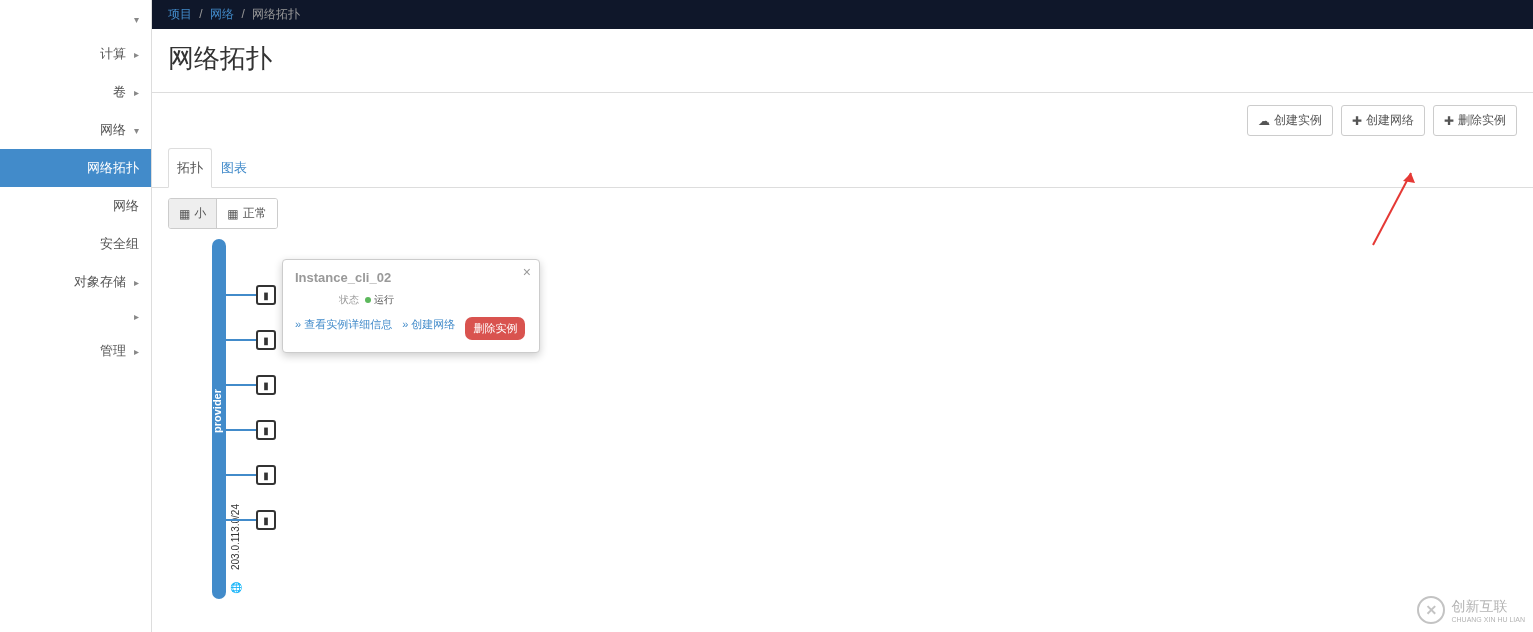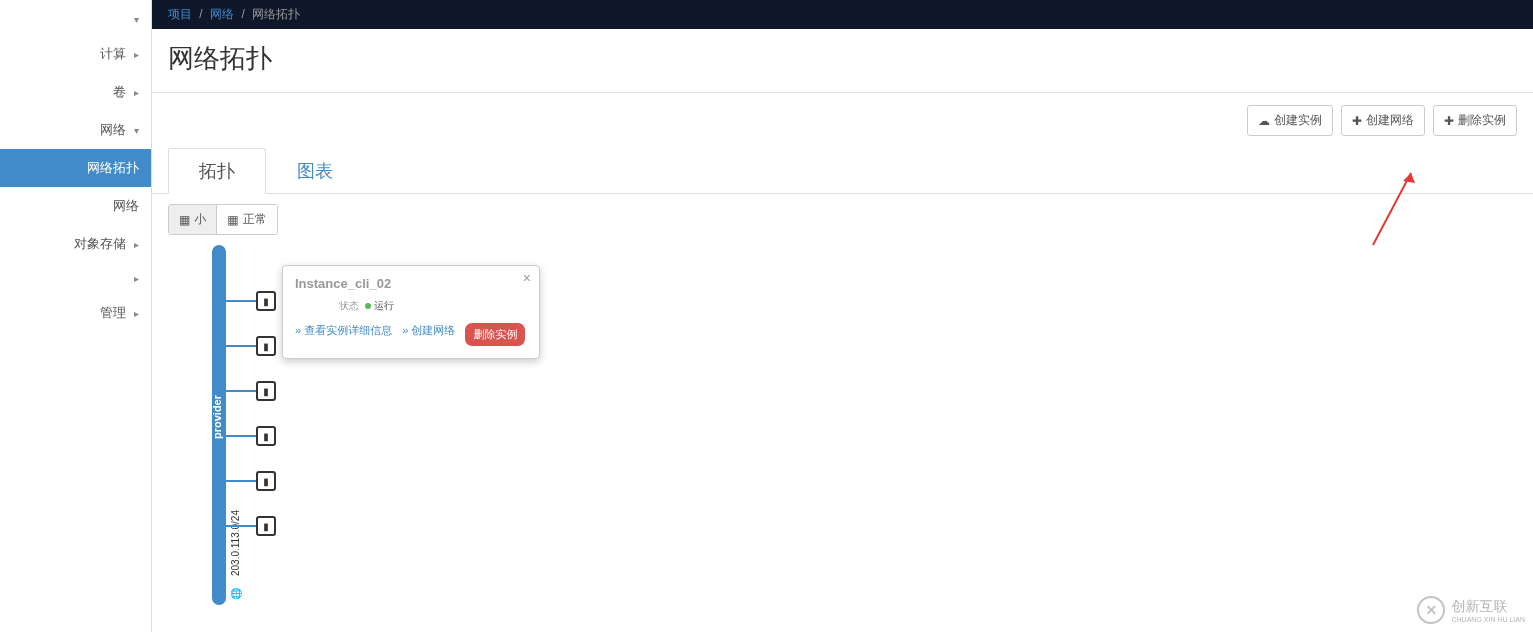--- a/index.html
+++ b/index.html
@@ -25,21 +25,21 @@
     
     .page-header { padding: 12px 16px 16px; }
     .page-title { font-size: 26px; font-weight: 400; color: #333; }
     
     .hr { border: 0; border-top: 1px solid #ddd; margin: 0; }
     
     .action-bar { display: flex; justify-content: flex-end; padding: 12px 16px; gap: 8px; }
     .btn { display: inline-flex; align-items: center; gap: 4px; padding: 6px 10px; border: 1px solid #ccc; background: #fff; color: #555; font-size: 12px; cursor: pointer; border-radius: 3px; }
     
     .tabs { display: flex; padding: 0 16px; border-bottom: 1px solid #ddd; }
-    .tab { padding: 10px 30px; cursor: pointer; color: #428bca; border: 1px solid transparent; border-bottom: none; margin-bottom: -1px; font-size: 18px; }
+    .tab { padding: 10px 8px; cursor: pointer; color: #428bca; border: 1px solid transparent; border-bottom: none; margin-bottom: -1px; font-size: 13px; }
     .tab.active { color: #555; border-color: #ddd; border-bottom: 1px solid #fff; background: #fff; border-radius: 3px 3px 0 0; }
     
     .toolbar { padding: 10px 16px; }
     .btn-group { display: inline-flex; border: 1px solid #ccc; border-radius: 3px; overflow: hidden; }
     .btn-group .tbtn { padding: 6px 10px; background: #fff; cursor: pointer; font-size: 12px; display: inline-flex; align-items: center; gap: 4px; color: #555; }
     .btn-group .tbtn.active { background: #eee; }
     .btn-group .tbtn + .tbtn { border-left: 1px solid #ccc; }
     
     .topology-area { position: relative; padding: 20px 0 20px 60px; height: 380px; }
     .network-band { position: absolute; left: 60px; top: 0; width: 14px; height: 360px; background: #428bca; border-radius: 7px; }
@@ -88,20 +88,23 @@
     </div>
     <div class="sidebar-item">
       <span>网络</span>
       <span class="chevron">▾</span>
     </div>
     <div class="sidebar-item sidebar-sub active">
       <span>网络拓扑</span>
     </div>
     <div class="sidebar-item sidebar-sub">
       <span>网络</span>
+    </div>
+    <div class="sidebar-item sidebar-sub">
+      <span>安全组</span>
     </div>
     <div class="sidebar-item">
       <span>对象存储</span>
       <span class="chevron">▸</span>
     </div>
     <div class="sidebar-item">
       <span class="chevron">▸</span>
     </div>
     <div class="sidebar-item">
       <span>管理</span>

